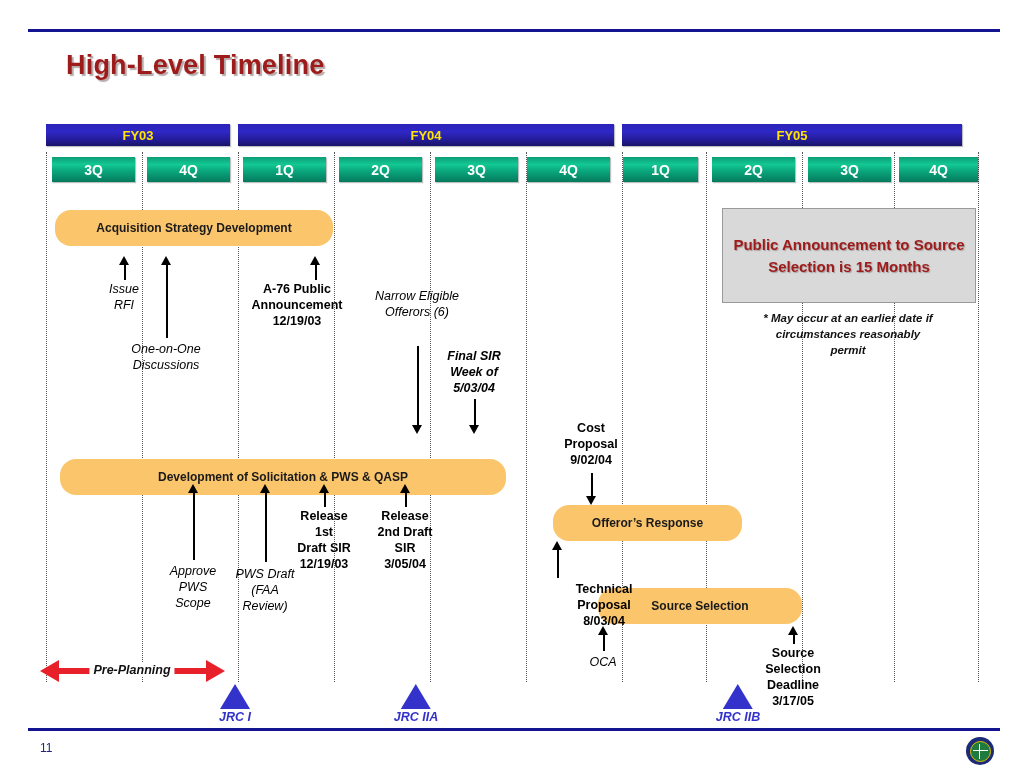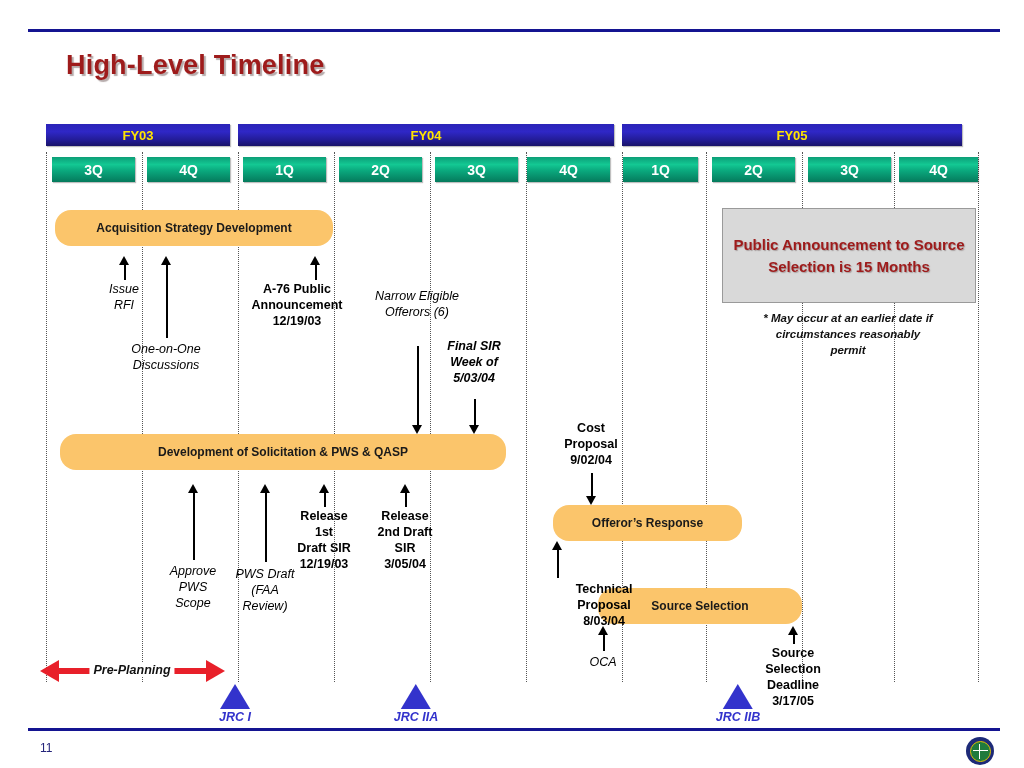--- a/index.html
+++ b/index.html
@@ -186,21 +186,21 @@
       <div class="q-bar" style="left: 339px; width: 83px;">2Q</div>
       <div class="q-bar" style="left: 435px; width: 83px;">3Q</div>
       <div class="q-bar" style="left: 527px; width: 83px;">4Q</div>
       <div class="q-bar" style="left: 623px; width: 75px;">1Q</div>
       <div class="q-bar" style="left: 712px; width: 83px;">2Q</div>
       <div class="q-bar" style="left: 808px; width: 83px;">3Q</div>
       <div class="q-bar" style="left: 899px; width: 79px;">4Q</div>
     </div>
   <div id="task-layer">
       <div class="task-bar" style="left: 55px; top: 210px; width: 278px;">Acquisition Strategy Development</div>
-      <div class="task-bar" style="left: 60px; top: 434px; width: 446px;">Development of Solicitation &amp; PWS &amp; QASP</div>
+      <div class="task-bar" style="left: 60px; top: 459px; width: 446px;">Development of Solicitation &amp; PWS &amp; QASP</div>
       <div class="task-bar" style="left: 553px; top: 505px; width: 189px;">Offeror’s Response</div>
       <div class="task-bar" style="left: 598px; top: 588px; width: 204px;">Source Selection</div>
     </div>
   <div id="milestone-layer">
       <div class="arrow up" style="left: 118.5px; top: 256px; height: 26px;">
         <div class="head"></div>
         <div class="shaft" style="height: 17px;"></div>
       </div>
       <div class="lbl i" style="left: 124px; top: 281px;">Issue
 RFI</div>
@@ -220,21 +220,21 @@
       <div class="arrow down" style="left: 411.5px; top: 346px; height: 88px;">
         <div class="head"></div>
         <div class="shaft" style="height: 79px;"></div>
       </div>
       <div class="lbl i" style="left: 417px; top: 288px;">Narrow Eligible
 Offerors (6)</div>
       <div class="arrow down" style="left: 468.5px; top: 399px; height: 35px;">
         <div class="head"></div>
         <div class="shaft" style="height: 26px;"></div>
       </div>
-      <div class="lbl bi" style="left: 474px; top: 338px;">Final SIR
+      <div class="lbl bi" style="left: 474px; top: 348px;">Final SIR
 Week of
 5/03/04</div>
       <div class="arrow up" style="left: 187.5px; top: 484px; height: 78px;">
         <div class="head"></div>
         <div class="shaft" style="height: 69px;"></div>
       </div>
       <div class="lbl i" style="left: 193px; top: 563px;">Approve
 PWS
 Scope</div>
       <div class="arrow up" style="left: 259.5px; top: 484px; height: 80px;">

